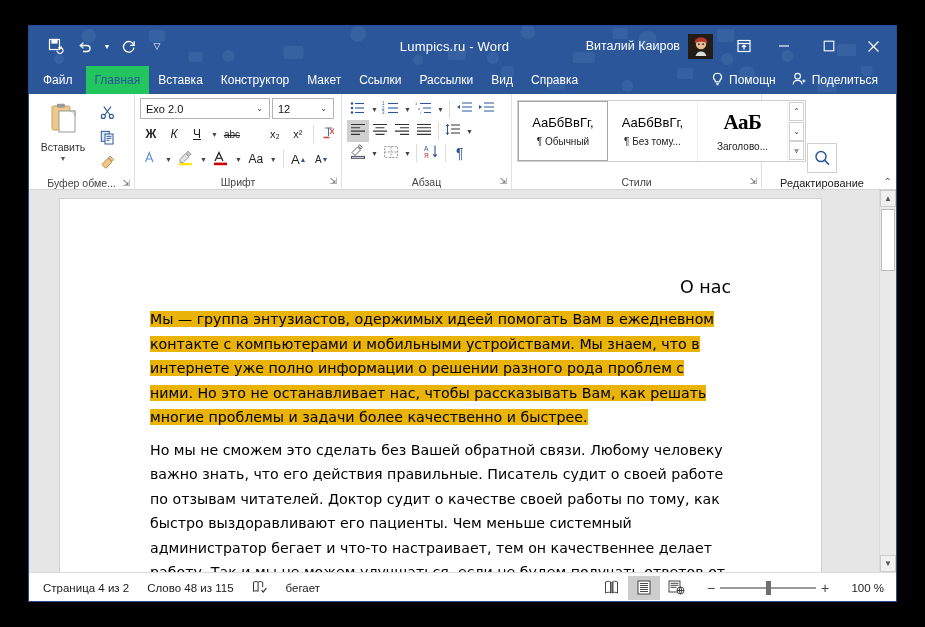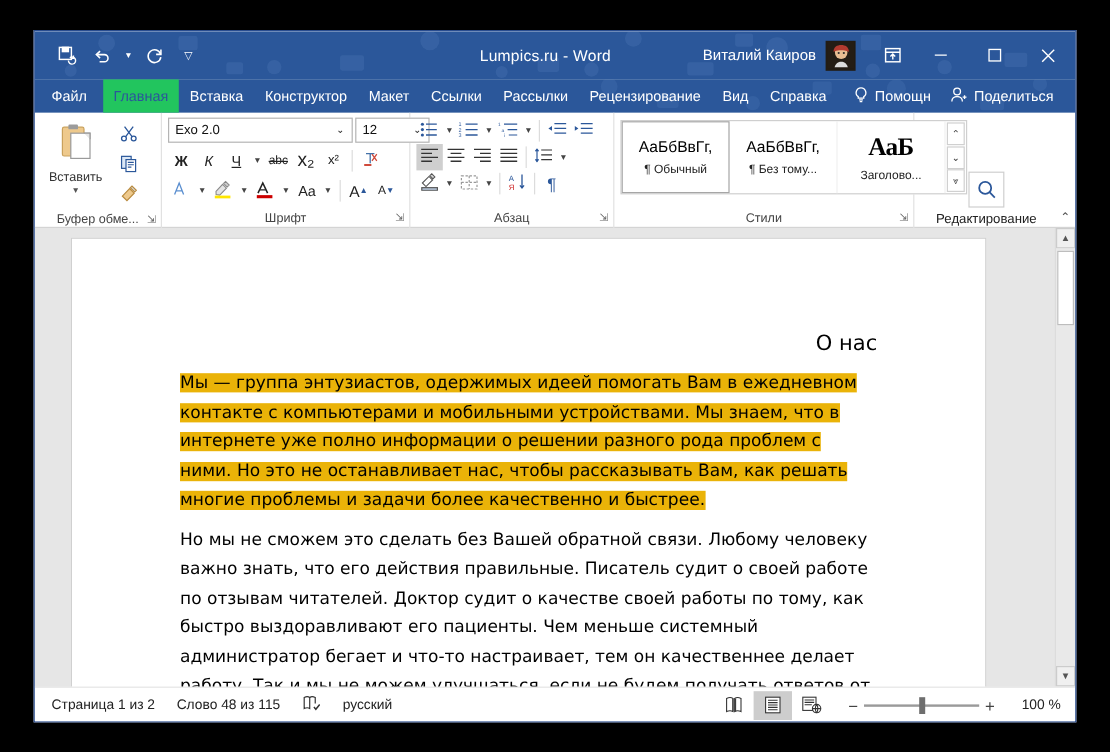--- a/index.html
+++ b/index.html
@@ -176,21 +176,21 @@
   .combo {
     height: 21px;
     border: 1px solid #b4b4b4;
     background: #fff;
     display: flex; align-items: center;
     font-size: 11px; color: #111;
     padding: 0 2px 0 5px;
   }
   .combo .cval { flex: 1; white-space: nowrap; overflow: hidden; }
   .combo .cchev { font-size: 8px; color: #333; padding: 0 4px; }
-  .combo.fontname { width: 154px; }
+  .combo.fontname { width: 130px; }
   .combo.fontsize { width: 62px; }
   .iconrow { display: flex; align-items: center; gap: 1px; }
   .ibtn {
     height: 22px; min-width: 22px;
     display: flex; align-items: center; justify-content: center;
     font-size: 12px; color: #222;
     padding: 0 2px;
   }
   .ibtn.active { background: #cfcfcf; }
   .chev { font-size: 7px; color: #444; padding: 0 2px; height:22px; display:flex; align-items:center;}
@@ -476,21 +476,20 @@
         <circle cx="840" cy="4" r="6"></circle>
       </g>
     </svg>
     <div class="tab file">Файл</div>
     <div class="tab active">Главная</div>
     <div class="tab">Вставка</div>
     <div class="tab">Конструктор</div>
     <div class="tab">Макет</div>
     <div class="tab">Ссылки</div>
     <div class="tab">Рассылки</div>
-    <div class="tab">Рецензирование</div>
     <div class="tab">Вид</div>
     <div class="tab">Справка</div>
     <div class="tabs-right">
       <div class="tellme">
         <span>
           <svg width="13" height="14" viewBox="0 0 13 14" fill="none" stroke="#fff" stroke-width="1.1">
             <path d="M6.5 1.2a4 4 0 0 0-2.3 7.3v1.3h4.6V8.5A4 4 0 0 0 6.5 1.2z"></path>
             <path d="M4.9 11.3h3.2M5.4 12.7h2.2"></path>
           </svg>
         </span>
@@ -579,21 +578,21 @@
           <div class="ibtn" style="font-style:italic;">
               <span>К</span>
             </div>
           <div class="ibtn" style="text-decoration:underline;">
               <span>Ч</span>
             </div>
           <div class="chev">▼</div>
           <div class="ibtn" style="font-size:10px;text-decoration:line-through;">
               <span>abc</span>
             </div>
-          <div class="ibtn" style="font-size:16px;">
+          <div class="ibtn" style="font-size:11px;margin-left:20px;">
               <span>x₂</span>
             </div>
           <div class="ibtn" style="font-size:11px;">
               <span>x²</span>
             </div>
           <div class="vsep"></div>
           <div class="ibtn">
             <span>
               <svg width="15" height="15" viewBox="0 0 15 15" fill="none" stroke="#d04a3b" stroke-width="1.1">
                 <path d="M4 3h7M7.5 3v8" stroke="#4472a8"></path>
@@ -856,30 +855,30 @@
     <div class="vscroll">
       <div class="sb-arrow">▲</div>
       <div class="sb-track">
         <div class="sb-thumb"></div>
       </div>
       <div class="sb-arrow">▼</div>
     </div>
   </div>
 
   <div class="statusbar">
-    <div class="sb-item">Страница 1 из 2</div>
+    <div class="sb-item">Страница 4 из 2</div>
     <div class="sb-item">Слово 48 из 115</div>
     <div class="sb-item">
       <svg width="16" height="14" viewBox="0 0 16 14" fill="none" stroke="#333" stroke-width="1">
         <path d="M1.5 2.2c1.8-.8 3.4-.8 4.6 0v9.2c-1.2-.8-2.8-.8-4.6 0z"></path>
         <path d="M6.1 2.2c1.2-.8 2.8-.8 4.6 0v5"></path>
         <path d="M9.6 10.2l1.6 1.9 3.2-4" stroke="#333" stroke-width="1.2"></path>
       </svg>
     </div>
-    <div class="sb-item">русский</div>
+    <div class="sb-item">бегает</div>
 
     <div class="sb-right">
       <div class="viewbtn">
         <svg width="17" height="15" viewBox="0 0 17 15" fill="none" stroke="#333" stroke-width=".9">
           <path d="M1.5 2c2-1 3.8-1 5.3 0v11c-1.5-1-3.3-1-5.3 0z"></path>
           <path d="M8.2 2c1.5-1 3.3-1 5.3 0v11c-2-1-3.8-1-5.3 0z"></path>
           <path d="M6.8 2v11M9 2v11" stroke="#333"></path>
         </svg>
       </div>
       <div class="viewbtn active">

